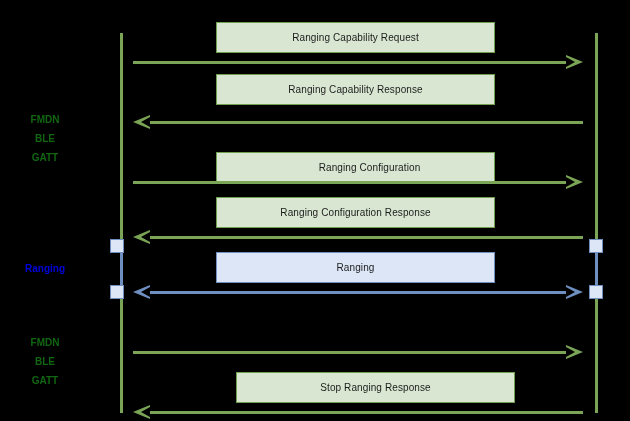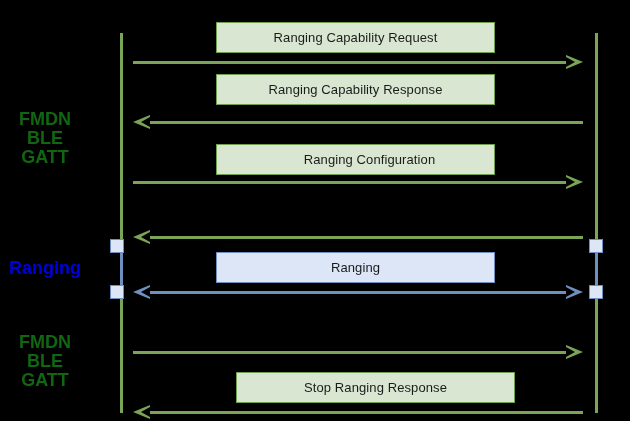--- a/index.html
+++ b/index.html
@@ -96,41 +96,41 @@
   
   .msgbox {
     position: absolute;
     left: 216px;
     width: 279px;
     height: 31px;
     box-sizing: border-box;
     display: flex;
     align-items: center;
     justify-content: center;
-    font-size: 13px;
+    font-size: 10px;
     color: #1b1b1b;
     letter-spacing: 0.1px;
     white-space: nowrap;
   }
   .msgbox.green {
     background: #d9e7d2;
     border: 1px solid #6f9e4f;
   }
   .msgbox.blue {
     background: #dce6f6;
     border: 1px solid #6f8fc0;
   }
 
   
   .sidelabel {
     position: absolute;
     width: 90px;
     text-align: center;
     font-weight: bold;
-    font-size: 18px;
+    font-size: 10px;
     line-height: 19px;
   }
   .sidelabel.green { color: #116611; }
   .sidelabel.blue  { color: #0000dd; }
 </style>
 </head>
 <body>
 
 <div id="canvas">
 
@@ -171,28 +171,31 @@
     </div>
 
   <div class="msgbox green" style="top:74px;">
     <span>Ranging Capability Response</span>
   </div>
   <div class="arrow green" style="left:150px; top:121px; width:433px;"></div>
   <div class="head left green" style="left:133px; top:115px;">
       <span class="notch"></span>
     </div>
 
-  <div class="msgbox green" style="top:144px;padding-left:28px;">
+  <div class="msgbox green" style="top:152px;padding-left:28px;">
     <span>Ranging Configuration</span>
   </div>
   <div class="arrow green" style="left:133px; top:181px; width:433px;"></div>
   <div class="head right green" style="left:566px; top:175px;">
       <span class="notch"></span>
     </div>
 
+  <div class="msgbox green" style="top:197px;">
+    <span>Ranging Configuration Response</span>
+  </div>
   <div class="arrow green" style="left:150px; top:236px; width:433px;"></div>
   <div class="head left green" style="left:133px; top:230px;">
       <span class="notch"></span>
     </div>
 
   <div class="msgbox blue" style="top:252px;">
     <span>Ranging</span>
   </div>
   <div class="arrow blue" style="left:150px; top:291px; width:416px;"></div>
   <div class="head left blue" style="left:133px; top:285px;">

